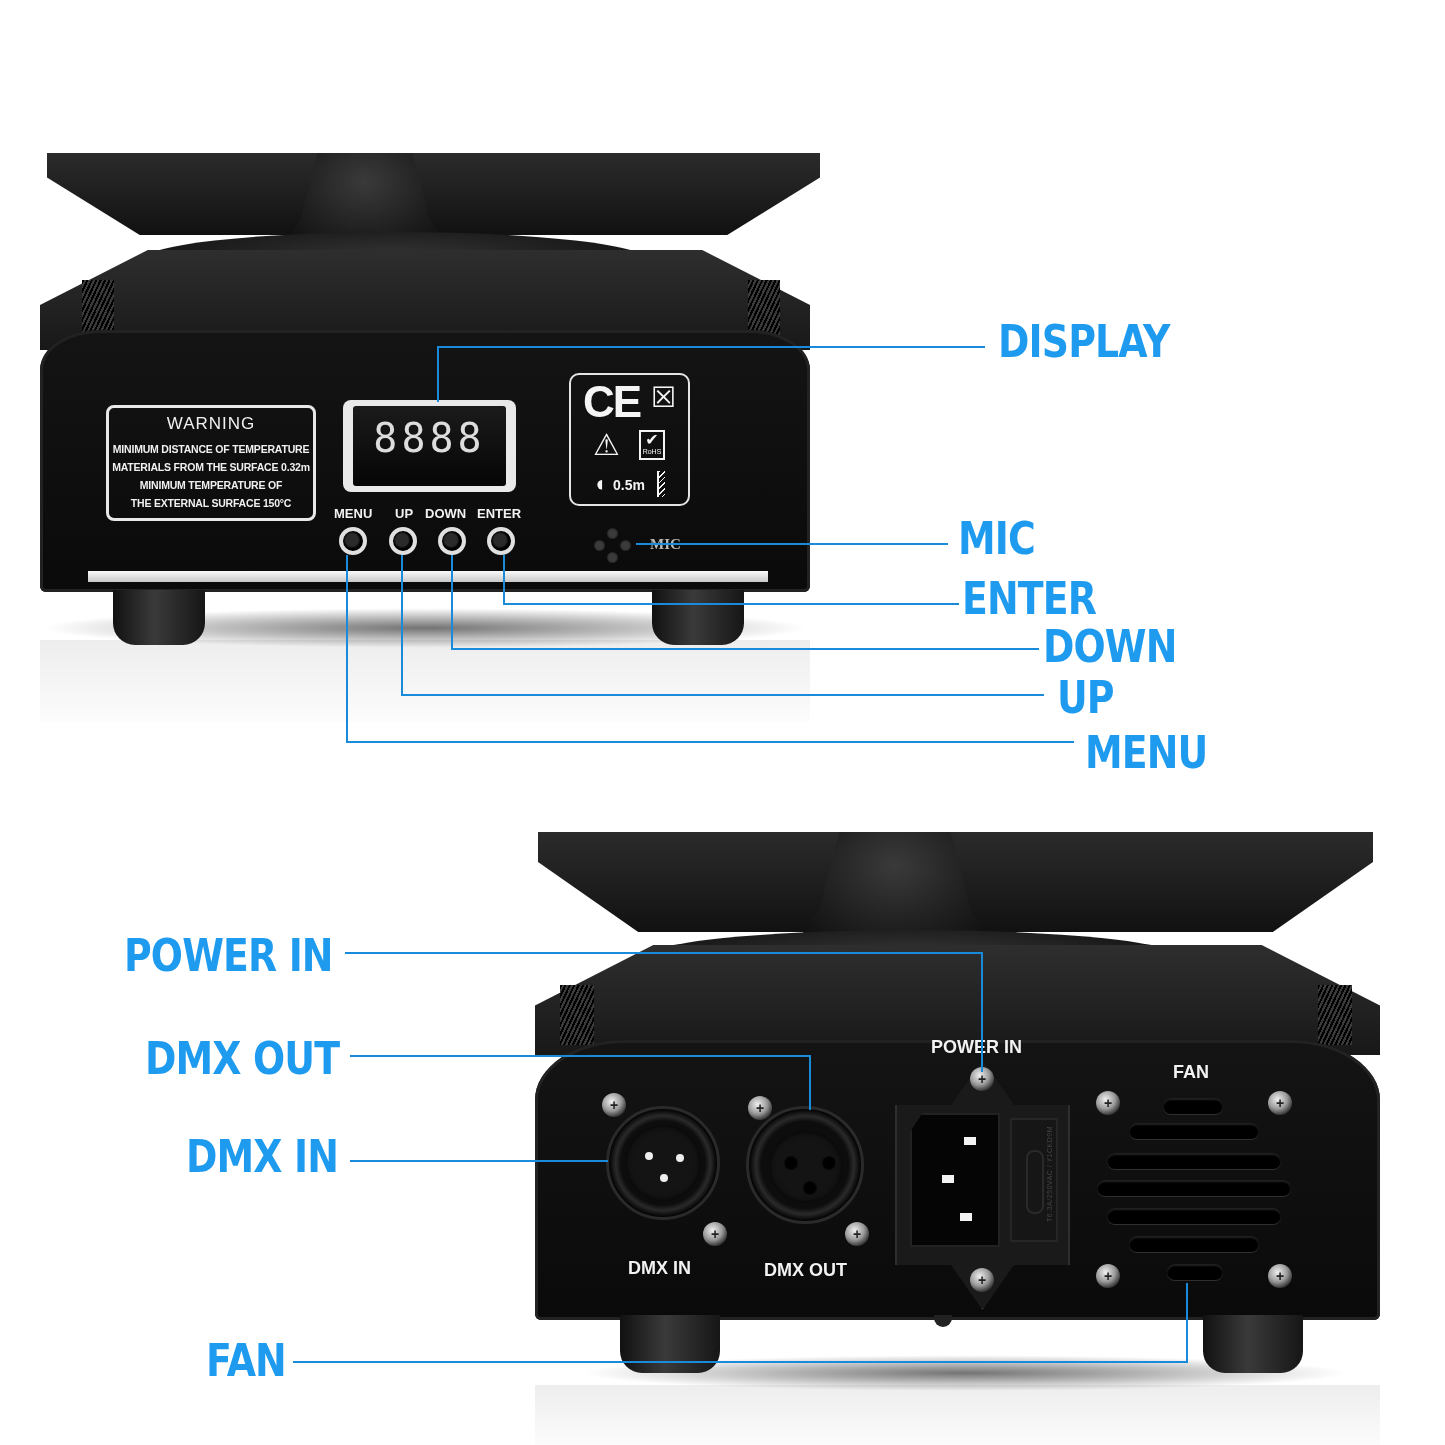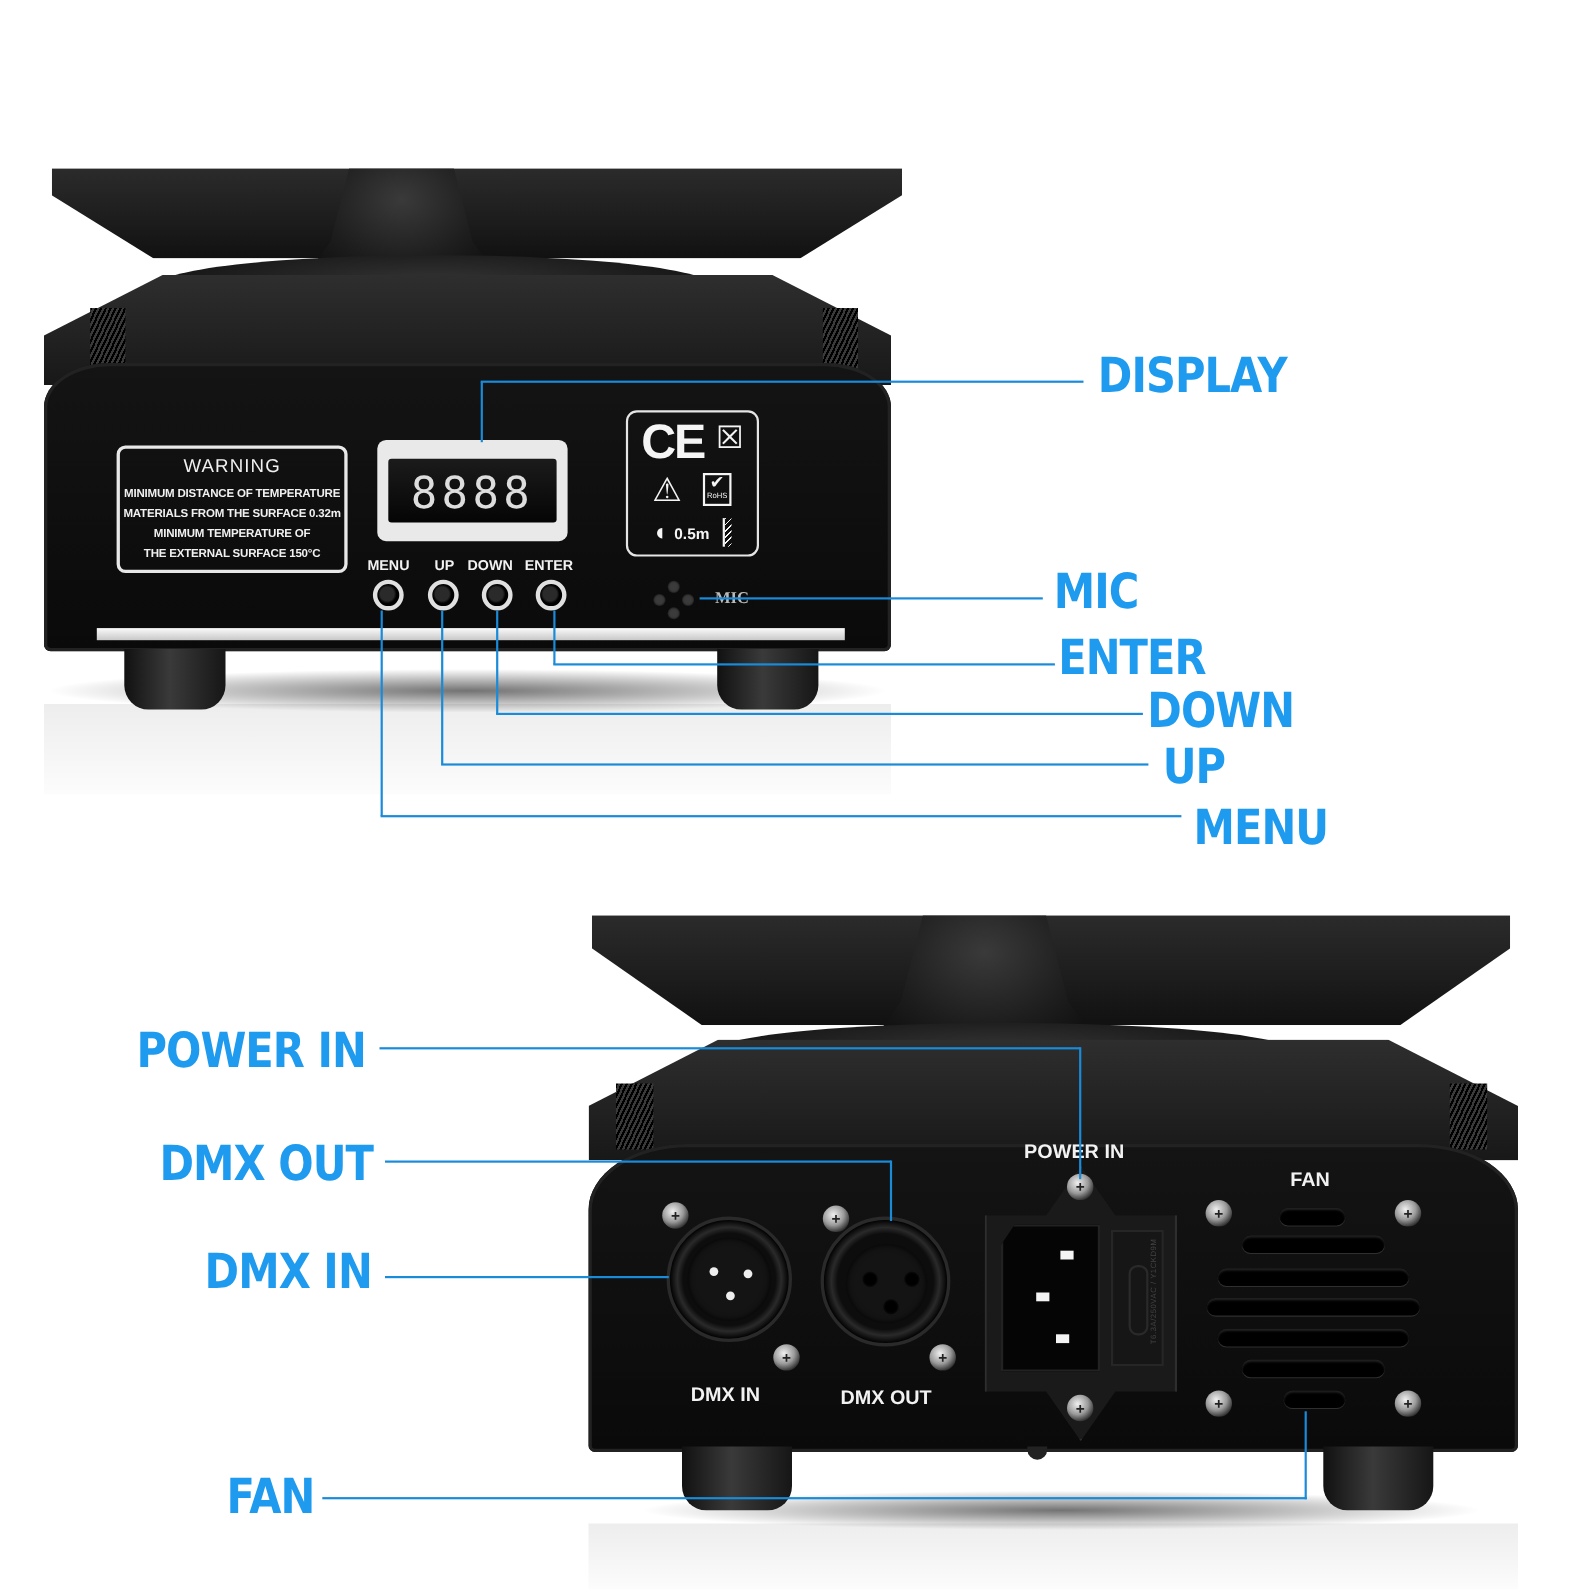--- a/index.html
+++ b/index.html
@@ -47,21 +47,21 @@
 
   
   .warning-box {
     border: 3px solid #e8e8e8; border-radius: 8px; color: #f0f0f0;
     text-align: center; padding-top: 6px;
   }
   .warning-title { font-size: 17px; letter-spacing: 1px; margin-bottom: 6px; }
   .warning-line { font-size: 10.5px; font-weight: bold; line-height: 18px; letter-spacing: -0.2px; }
 
   .display-bezel {
-    background: #e9e9e9; border-radius: 8px; padding: 17px 10px;
+    background: #e9e9e9; border-radius: 8px; padding: 6px 10px;
   }
   .display-screen {
     background: linear-gradient(180deg, #1b1b1b, #050505);
     width: 100%; height: 100%; border-radius: 3px;
     color: #ddd; font-family: "DejaVu Sans Mono", monospace;
     font-size: 40px; letter-spacing: 4px; text-align: center; line-height: 64px;
   }
   .btn-label { color: #f2f2f2; font-size: 13px; font-weight: bold; }
   .knob {
     width: 28px; height: 28px; border-radius: 50%;

